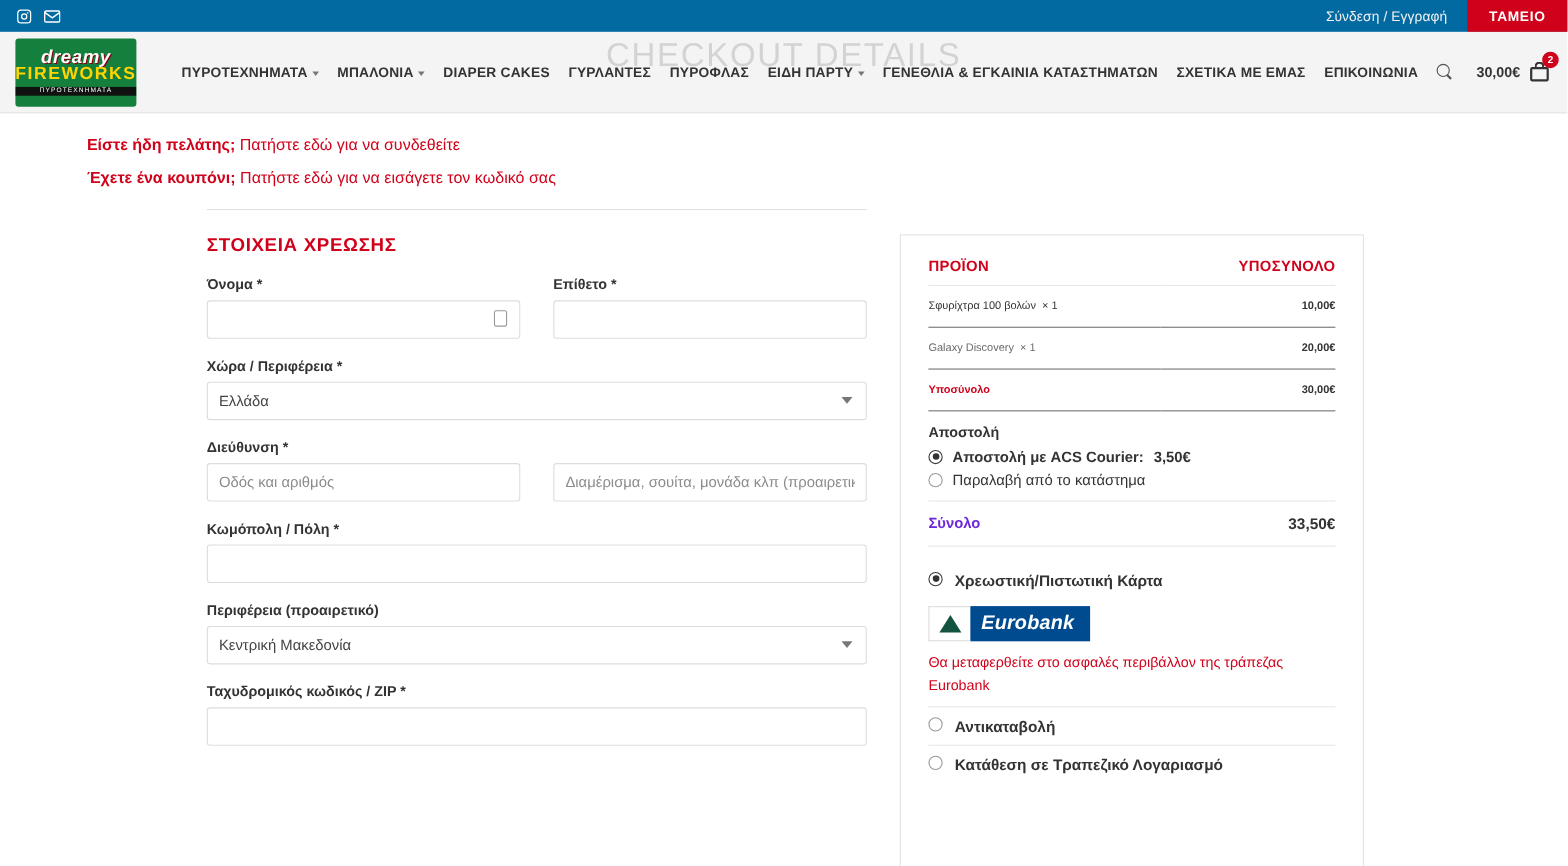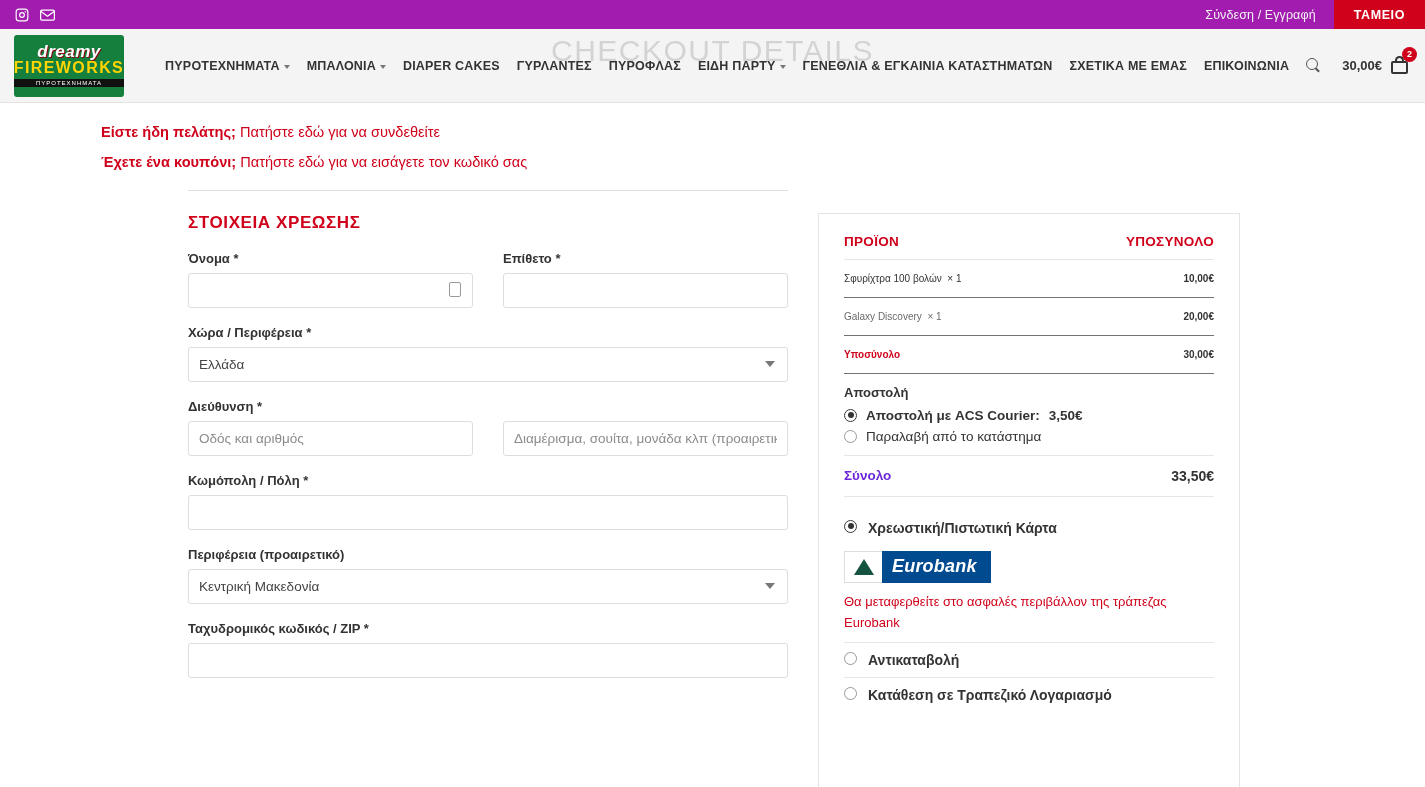--- a/index.html
+++ b/index.html
@@ -9,21 +9,21 @@
     font-family:"Liberation Sans", sans-serif;
     background:#ffffff;
     overflow:hidden;
     position:relative;
     color:#333;
   }
 
   
   .topbar {
     height:29px;
-    background:#a21caf;
+    background:#0369a1;
     display:flex;
     align-items:center;
     padding:0 14px;
     color:#ffffff;
     font-size:12.5px;
   }
   .topbar .social {
     display:flex;
     align-items:center;
     gap:11px;
@@ -216,21 +216,21 @@
     z-index:0;
   }
 
   
   .content {
     position:relative;
     padding:20px 0 0 0;
     height:684px;
   }
   .notices {
-    margin-left:101px;
+    margin-left:79px;
     width:600px;
   }
   .notice {
     font-size:14.6px;
     color:#333;
     margin-bottom:11px;
     line-height:1.3;
   }
   .notice b { color:#d0021b; font-weight:bold; }
   .notice a { color:#d0021b; text-decoration:none; }

